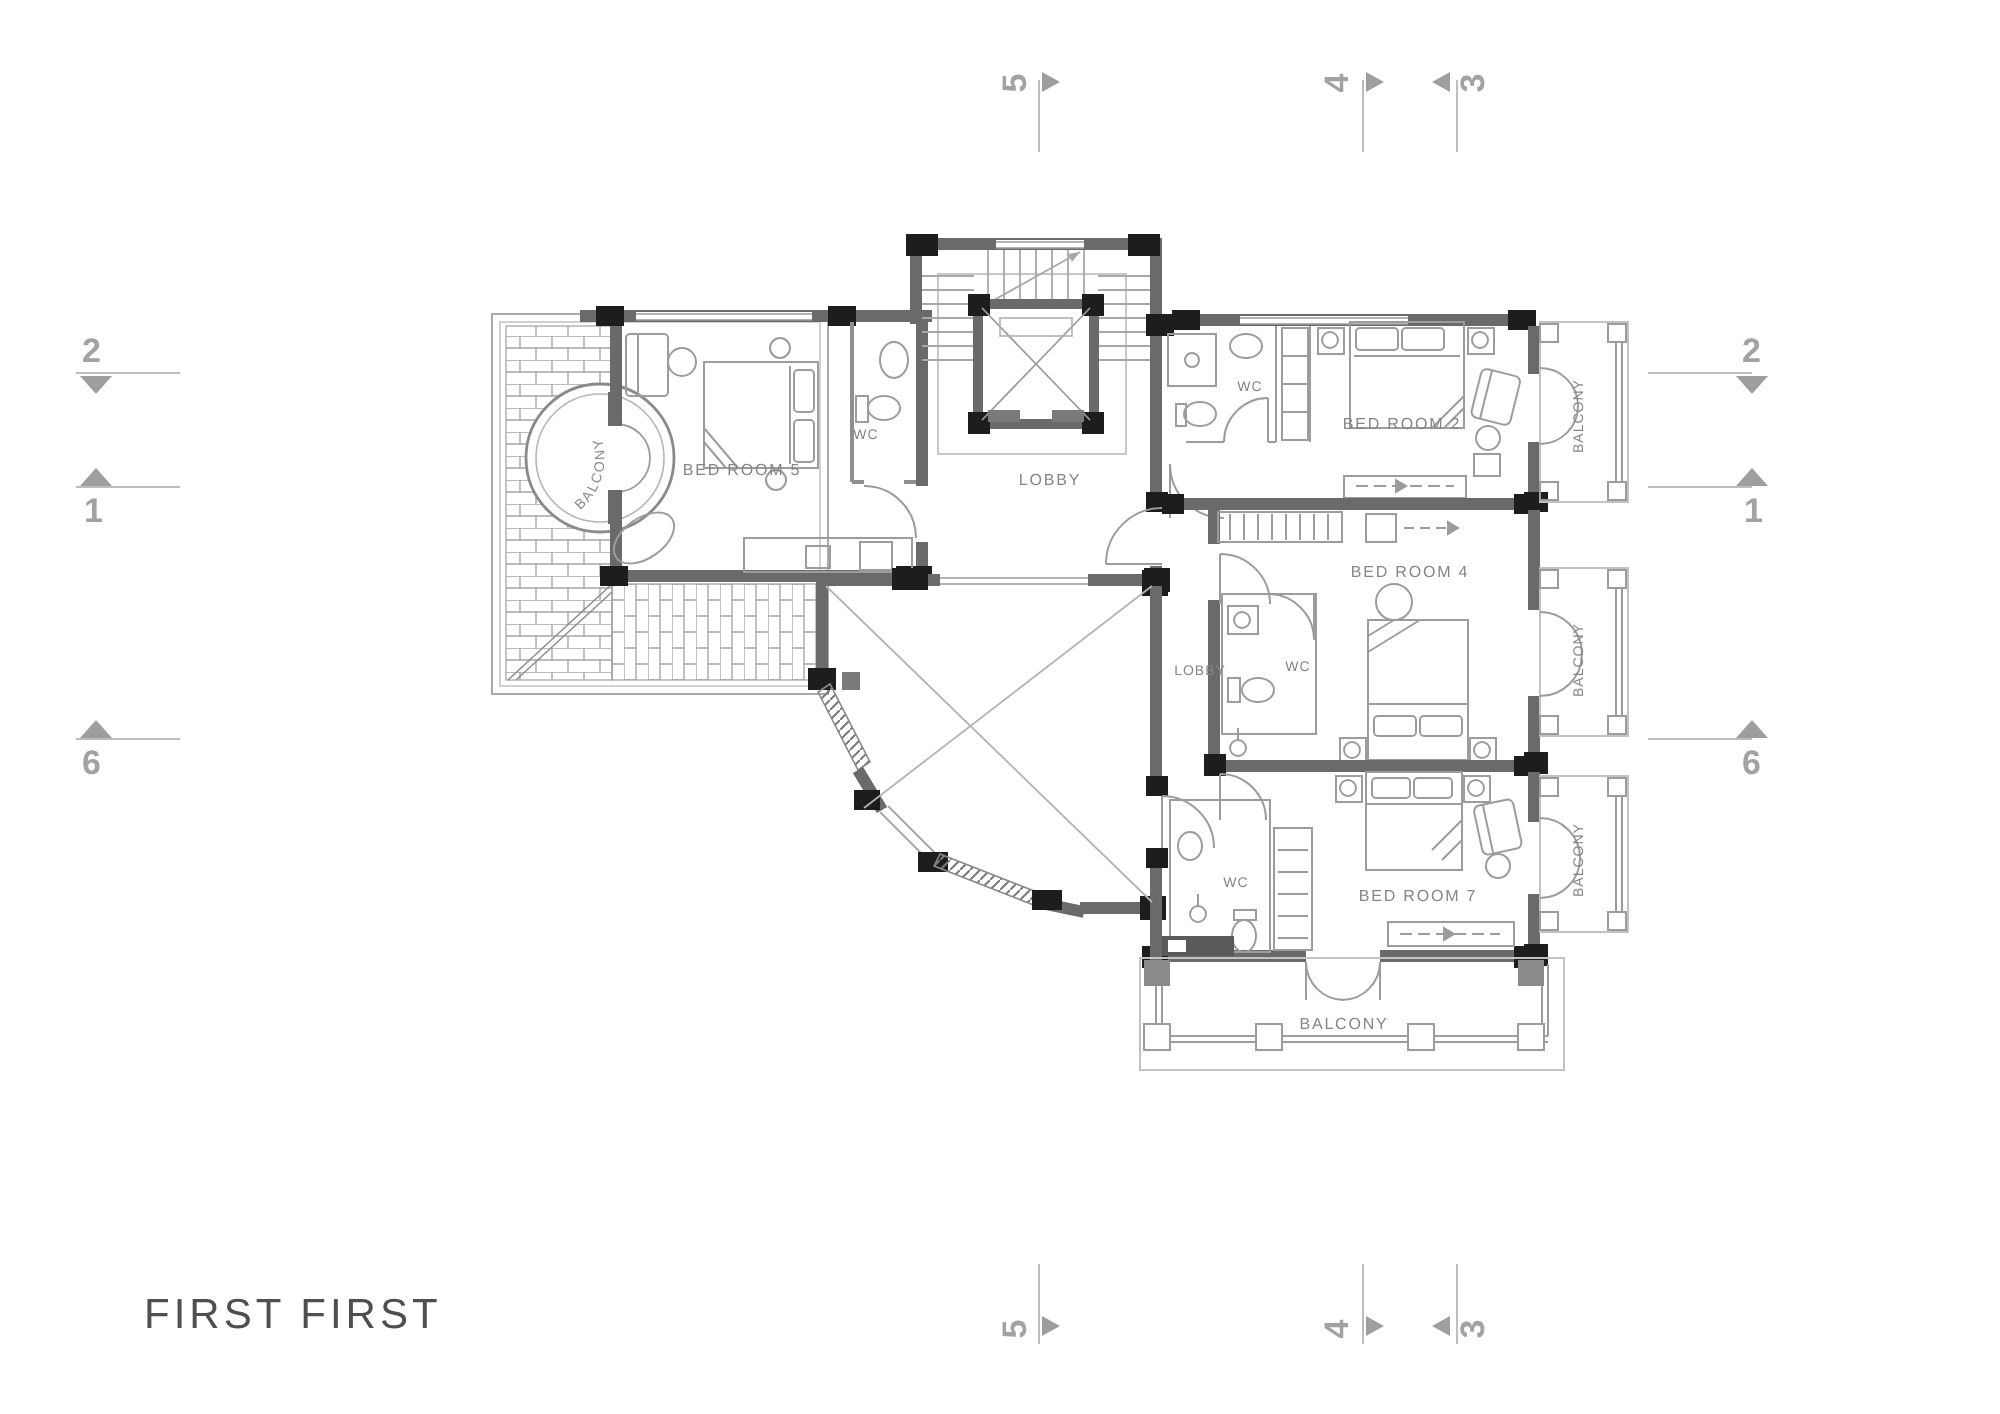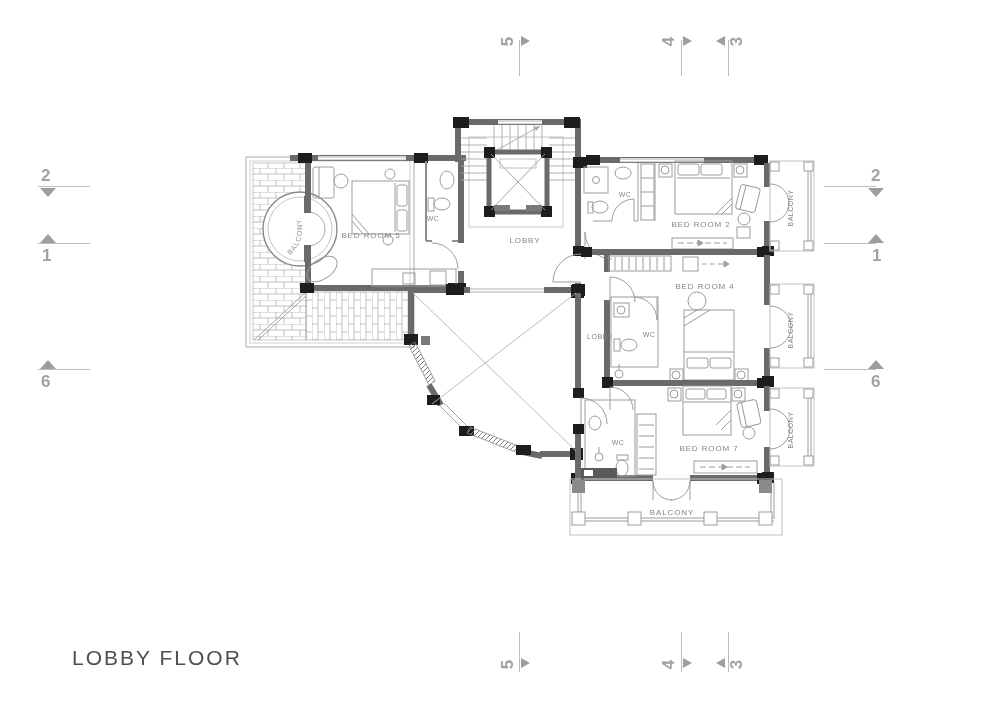--- a/index.html
+++ b/index.html
@@ -324,35 +324,35 @@
       <rect x="572" y="480" width="13" height="13" fill="#8a8a8a" stroke="none"></rect>
       <rect x="759" y="480" width="13" height="13" fill="#8a8a8a" stroke="none"></rect>
       <rect x="572" y="512" width="13" height="13" fill="#ffffff"></rect>
       <rect x="628" y="512" width="13" height="13" fill="#ffffff"></rect>
       <rect x="704" y="512" width="13" height="13" fill="#ffffff"></rect>
       <rect x="759" y="512" width="13" height="13" fill="#ffffff"></rect>
     </g>
   </svg>
 
   <div class="lbl" style="left:371px;top:235px">BED ROOM 5</div>
-  <div class="lbl" style="left:701px;top:224px">BED ROOM 2</div>
+  <div class="lbl" style="left:701px;top:212px">BED ROOM 2</div>
   <div class="lbl" style="left:705px;top:286px">BED ROOM 4</div>
   <div class="lbl" style="left:709px;top:448px">BED ROOM 7</div>
   <div class="lbl" style="left:525px;top:240px">LOBBY</div>
   <div class="lbl small" style="left:600px;top:336px">LOBBY</div>
   <div class="lbl small" style="left:433px;top:218px">WC</div>
   <div class="lbl small" style="left:625px;top:194px">WC</div>
   <div class="lbl small" style="left:649px;top:334px">WC</div>
   <div class="lbl small" style="left:618px;top:442px">WC</div>
   <div class="lbl small vert" style="left:790px;top:208px">BALCONY</div>
   <div class="lbl small vert" style="left:790px;top:330px">BALCONY</div>
   <div class="lbl small vert" style="left:790px;top:430px">BALCONY</div>
   <div class="lbl" style="left:672px;top:512px">BALCONY</div>
 
-  <div class="title" style="left:72px;top:646px">LOBBY FLOOR</div>
+  <div class="title" style="left:72px;top:646px">FIRST FIRST</div>
 
   <div>
     <div class="gline-v" style="left:519px;top:40px;height:36px"></div>
     <span class="gnum rot" style="left:503px;top:33px">5</span>
     <div class="tri tri-r" style="left:521px;top:36px"></div>
   </div>
   <div>
     <div class="gline-v" style="left:681px;top:40px;height:36px"></div>
     <span class="gnum rot" style="left:664px;top:33px">4</span>
     <div class="tri tri-r" style="left:683px;top:36px"></div>

